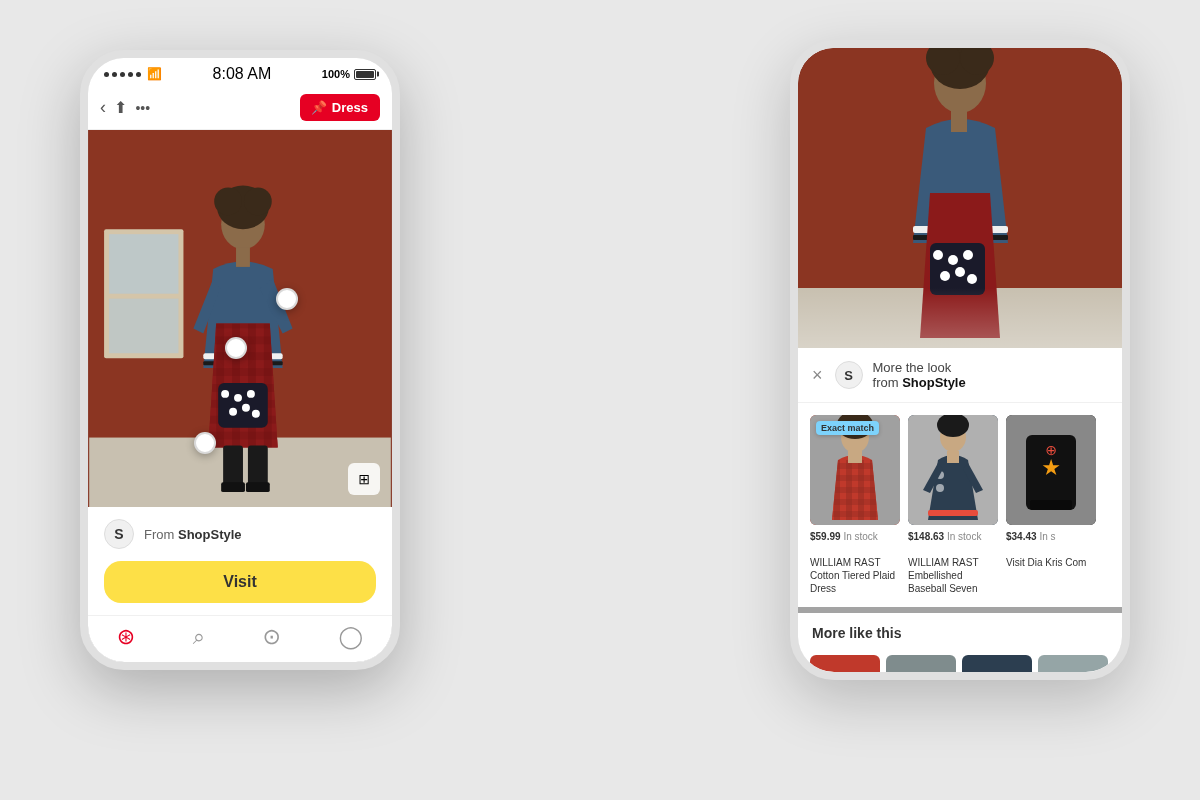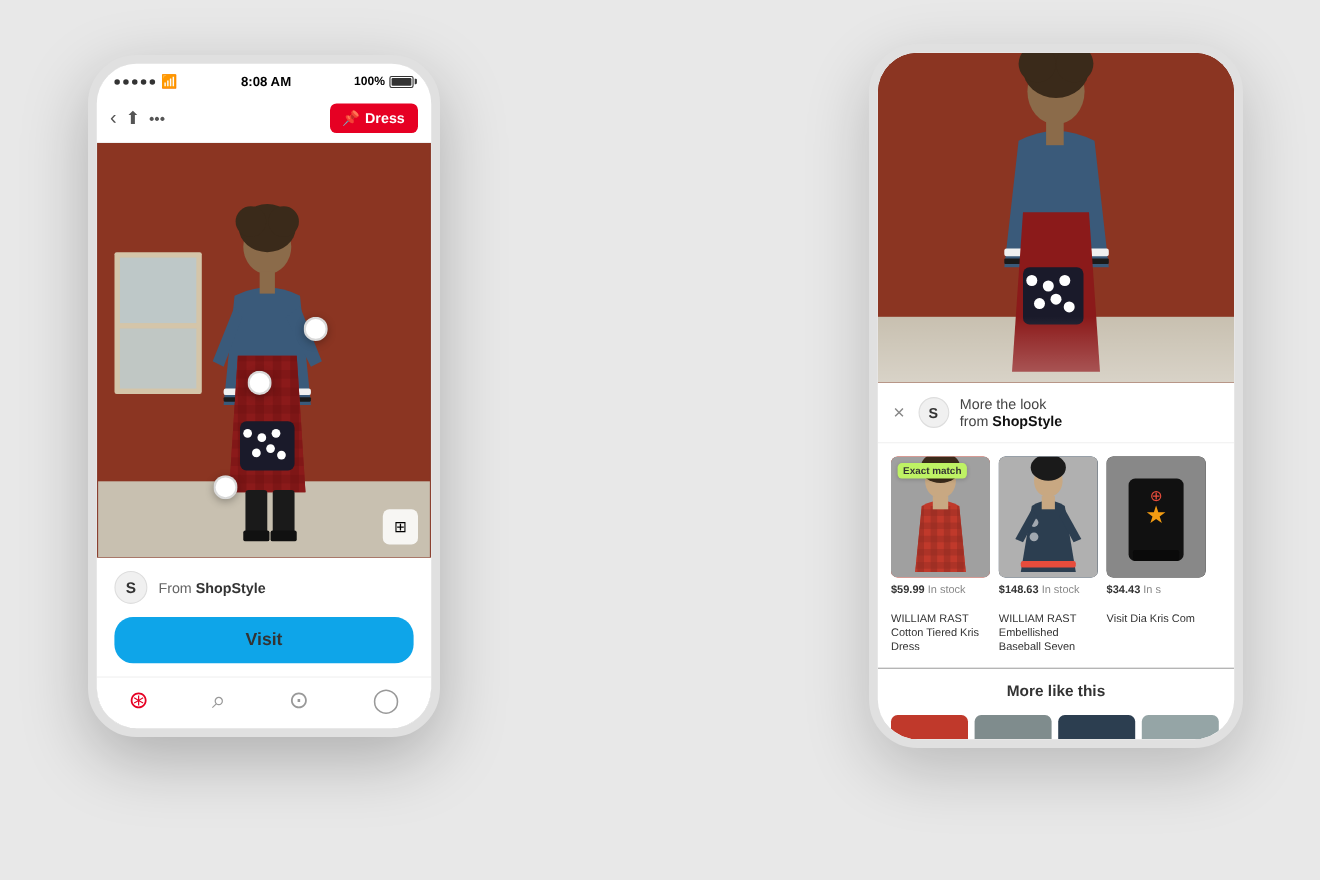--- a/index.html
+++ b/index.html
@@ -86,22 +86,22 @@
       border-radius: 50%;
       display: inline-block;
     }
 
     .wifi-icon {
       font-size: 12px;
       margin-left: 3px;
     }
 
     .status-time {
-      font-size: 12px;
-      font-weight: 700;
+      font-size: 16px;
+      font-weight: 400;
     }
 
     .status-right {
       display: flex;
       align-items: center;
       gap: 4px;
       font-size: 11px;
       justify-content: space-between;
     }
 
@@ -250,21 +250,21 @@
       color: #666;
     }
 
     .source-text strong {
       color: #333;
     }
 
     
     .visit-btn {
       margin: 0 16px 12px;
-      background: #0ea5e9;
+      background: #fde047;
       border: none;
       border-radius: 17px;
       padding: 12px;
       font-size: 16px;
       font-weight: 600;
       color: #333;
       width: calc(100% - 32px);
       cursor: pointer;
       flex-shrink: 0;
     }
@@ -372,21 +372,21 @@
       border-radius: 6px;
       overflow: hidden;
       position: relative;
       margin-bottom: 6px;
     }
 
     .exact-match-badge {
       position: absolute;
       top: 6px;
       left: 6px;
-      background: #bef264;
+      background: #7dd3fc;
       border-radius: 4px;
       padding: 2px 5px;
       font-size: 9px;
       font-weight: 600;
       color: #333;
       box-shadow: 0 1px 4px rgba(0,0,0,0.2);
     }
 
     .product-price-row {
       font-size: 10px;
@@ -405,23 +405,22 @@
       color: #333;
       line-height: 1.3;
     }
 
     
     .more-section {
       padding: 12px 14px 6px;
       font-size: 14px;
       font-weight: 600;
       color: #333;
-      border-top: 1px solid #a3a3a3;
-      flex-shrink: 0;
-      text-align: center;
+      border-top: 6px solid #a3a3a3;
+      flex-shrink: 0;
     }
 
     
     .thumb-row {
       display: flex;
       gap: 6px;
       padding: 8px 12px;
     }
 
     .thumb {
@@ -636,21 +635,21 @@
                   <rect width="12" height="12" fill="#c0392b"></rect>
                   <rect width="6" height="12" fill="#922b21" opacity="0.5"></rect>
                   <rect width="12" height="6" fill="#922b21" opacity="0.4"></rect>
                 </pattern>
               </defs>
             </svg>
           </div>
           <div class="product-price-row">
             <span>$59.99</span> <span class="in-stock">In stock</span>
           </div>
-          <div class="product-name">WILLIAM RAST Cotton Tiered Kris Dress</div>
+          <div class="product-name">WILLIAM RAST Cotton Tiered Plaid Dress</div>
         </div>
 
         <div class="product-card">
           <div class="product-image prod-img-2">
             <svg width="90" height="110" viewBox="0 0 90 110" xmlns="http://www.w3.org/2000/svg">
               <rect width="90" height="110" fill="#b0b0b0"></rect>
               <ellipse cx="45" cy="22" rx="13" ry="15" fill="#c8a882"></ellipse>
               <ellipse cx="45" cy="10" rx="16" ry="12" fill="#1a1a1a"></ellipse>
               <path d="M30 45 L20 105 L70 105 L60 45 Q45 35 30 45" fill="#2c3e50"></path>
               <rect x="39" y="36" width="12" height="12" fill="#c8a882"></rect>

